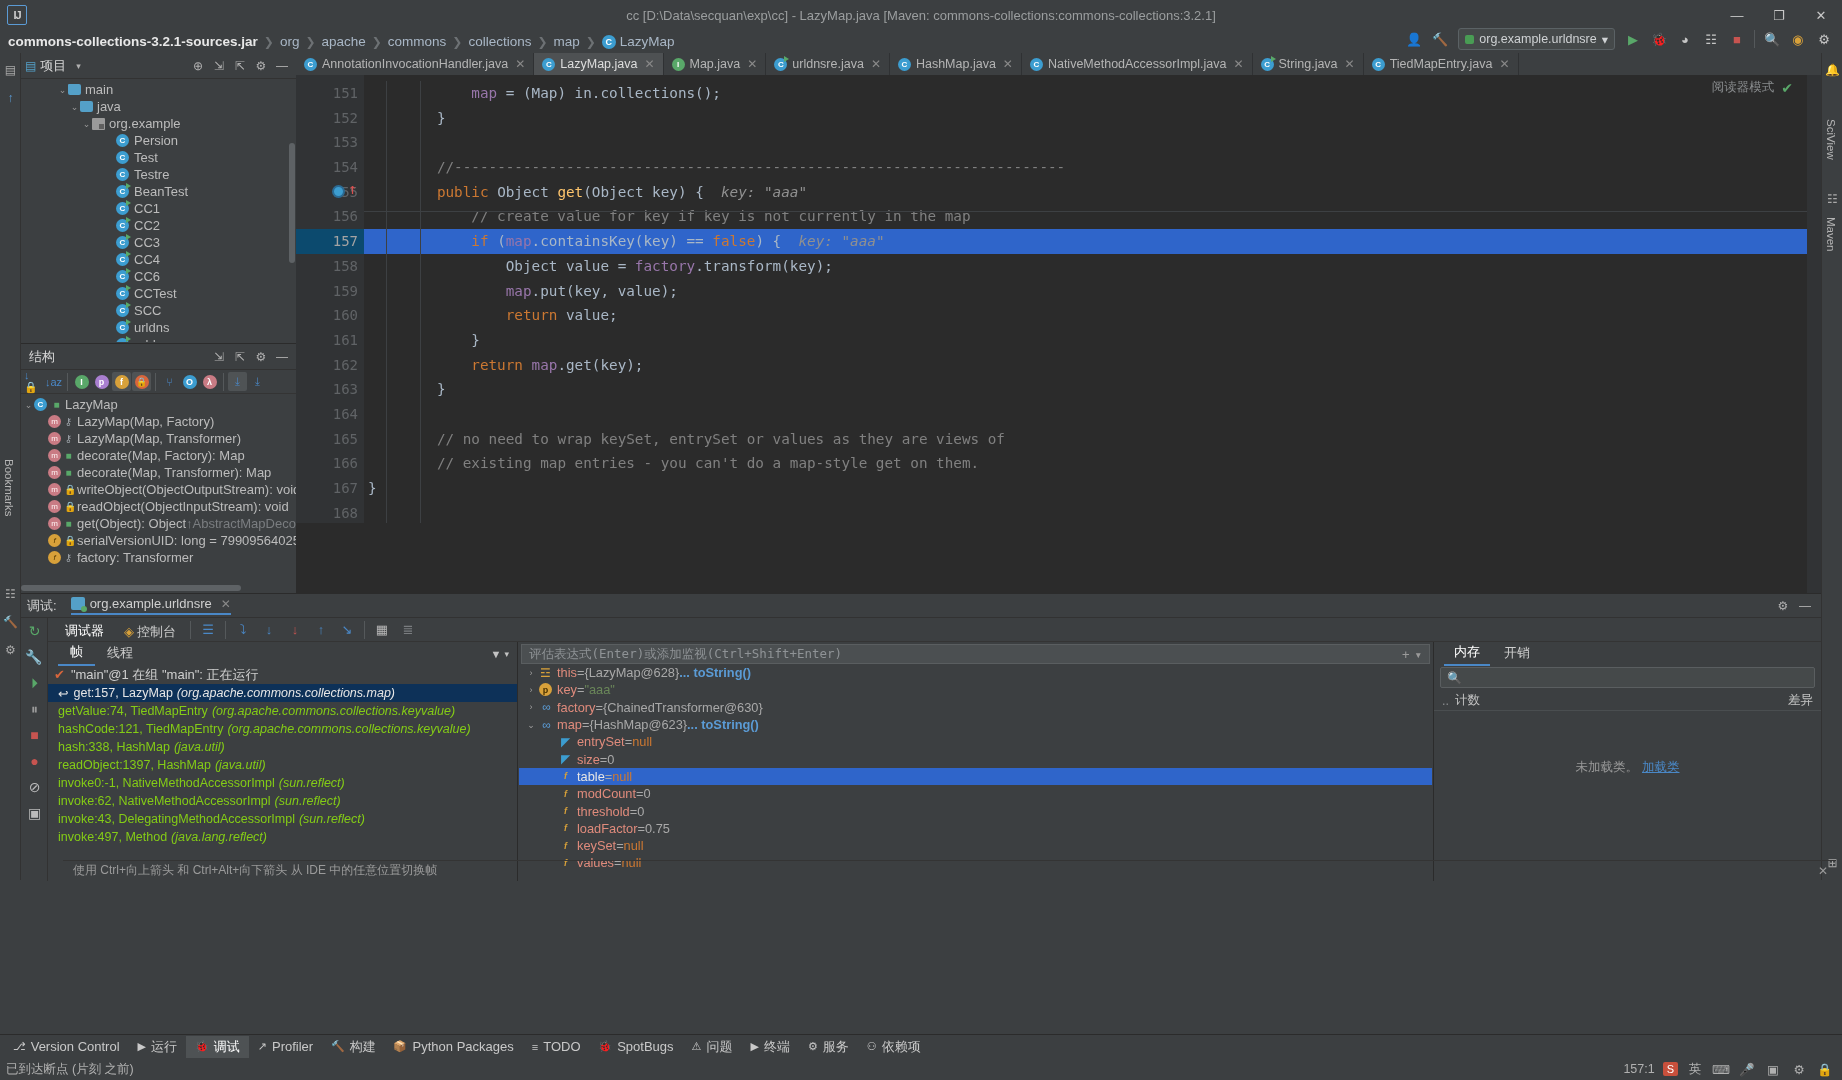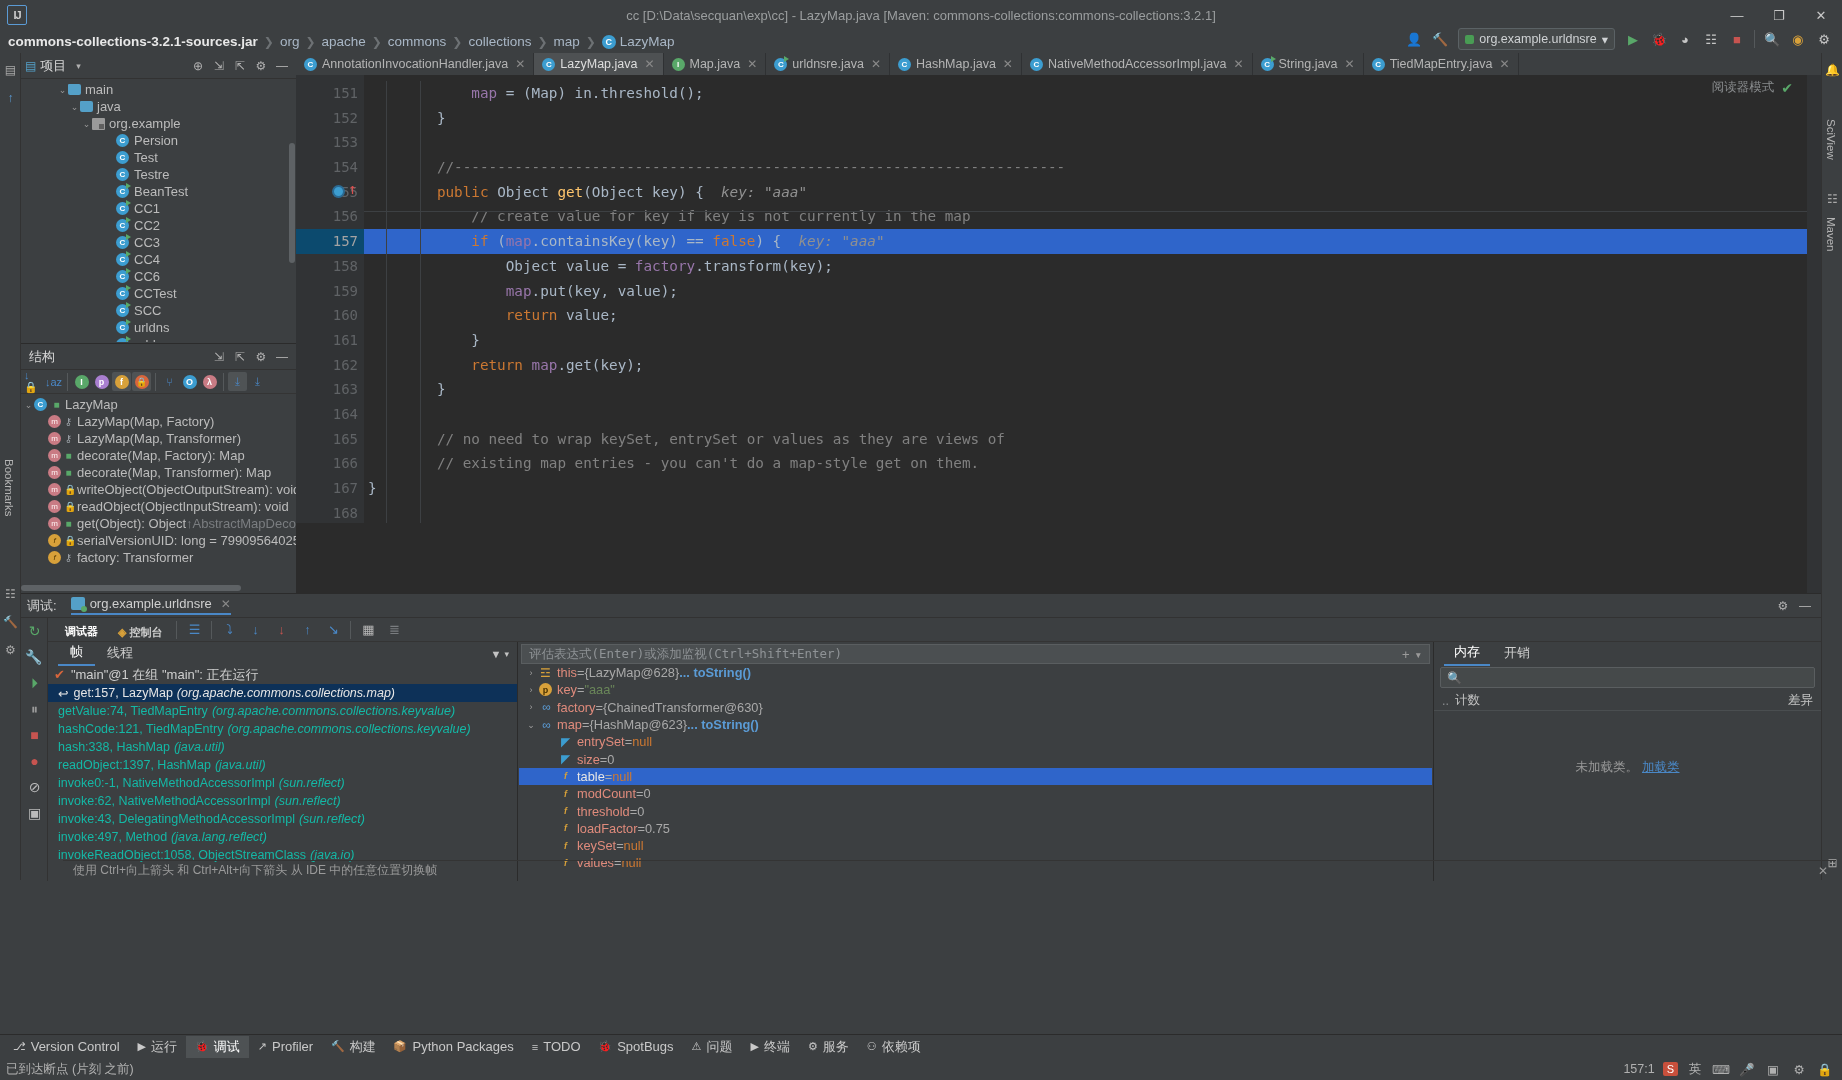--- a/index.html
+++ b/index.html
@@ -284,21 +284,21 @@
     width: 27px; height: 26px; display: flex; align-items: center;
     justify-content: center; font-size: 14px;
   }
 
   .dbg-toolbar {
     position: absolute; left: 27px; top: 24px; width: 1773px; height: 24px;
     display: flex; align-items: center; padding-left: 8px; gap: 2px;
     border-bottom: 1px solid #343434;
   }
   .dt-tab {
-    font-size: 11px; color: #cfcfcf; padding: 8px 9px 3px 9px; white-space: nowrap; font-weight: bold;
+    font-size: 13px; color: #cfcfcf; padding: 8px 9px 3px 9px; white-space: nowrap;
   }
   .dt-tab.active { border-bottom: 2px solid #4a88c7; color: #ffffff; }
   .dt-ico {
     width: 24px; height: 22px; display: flex; align-items: center;
     justify-content: center; font-size: 13px; color: #b6b6b6;
   }
 
   .frames-pane {
     position: absolute; left: 27px; top: 48px; width: 470px; height: 239px;
     background: #3c3f41; border-right: 1px solid #2b2b2b;
@@ -310,21 +310,21 @@
   .thread-row {
     height: 19px; display: flex; align-items: center; gap: 6px;
     font-size: 13px; color: #cfcfcf; padding-left: 6px; white-space: nowrap;
   }
   .stack-row {
     height: 18px; display: flex; align-items: center; font-size: 12.5px;
     padding-left: 10px; white-space: nowrap; color: #8e8772;
   }
   .stack-row.sel { background: #0d3158; color: #e6e6e6; }
   .stack-row .pkg { font-style: italic; margin-left: 4px; }
-  .stack-row.lib { color: #14b8a6; text-align: right; }
+  .stack-row.lib { color: #84cc16; text-align: right; }
 
   .vars-pane {
     position: absolute; left: 498px; top: 48px; width: 913px; height: 239px;
     background: #3c3f41;
   }
   .eval-bar {
     height: 20px; background: #4b4f51; border: 1px solid #5a5e60;
     display: flex; align-items: center; padding: 0 7px;
     font-size: 12.5px; color: #8f9396; margin: 2px 2px 0 2px;
     font-family: "DejaVu Sans Mono", monospace;
@@ -739,21 +739,21 @@
           <div class="gline">161</div>
           <div class="gline">162</div>
           <div class="gline">163</div>
           <div class="gline">164</div>
           <div class="gline">165</div>
           <div class="gline">166</div>
           <div class="gline">167</div>
           <div class="gline">168</div>
         </div>
       <div class="code-body" id="code-body">
-          <div class="cline"><span>            </span><span class="fld">map </span><span>= (</span><span>Map</span><span>) in.threshold();</span></div>
+          <div class="cline"><span>            </span><span class="fld">map </span><span>= (</span><span>Map</span><span>) in.collections();</span></div>
           <div class="cline"><span>        </span><span>}</span></div>
           <div class="cline"><span></span></div>
           <div class="cline"><span>        </span><span class="cm">//-----------------------------------------------------------------------</span></div>
           <div class="cline"><span>        </span><span class="k">public </span><span>Object </span><span class="fn">get</span><span>(Object key) {</span><span class="hint">  key: "aaa"</span></div>
           <div class="cline"><span>            </span><span class="cm">// create value for key if key is not currently in the map</span></div>
           <div class="cline hl"><span>            </span><span class="k">if </span><span>(</span><span class="fld">map</span><span>.containsKey(key) == </span><span class="k">false</span><span>) {</span><span class="hint">  key: "aaa"</span></div>
           <div class="cline"><span>                </span><span>Object value = </span><span class="fld">factory</span><span>.transform(key);</span></div>
           <div class="cline"><span>                </span><span class="fld">map</span><span>.put(key, value);</span></div>
           <div class="cline"><span>                </span><span class="k">return </span><span>value;</span></div>
           <div class="cline"><span>            </span><span>}</span></div>
@@ -864,24 +864,20 @@
             <span class="pkg">(sun.reflect)</span>
           </div>
           <div class="stack-row lib">
             <span>invoke:43, DelegatingMethodAccessorImpl</span>
             <span class="pkg">(sun.reflect)</span>
           </div>
           <div class="stack-row lib">
             <span>invoke:497, Method</span>
             <span class="pkg">(java.lang.reflect)</span>
           </div>
-          <div class="stack-row lib">
-            <span>invokeReadObject:1058, ObjectStreamClass</span>
-            <span class="pkg">(java.io)</span>
-          </div>
         </div>
     </div>
 
     <div class="vars-pane">
       <div class="eval-bar">
         <span>评估表达式(Enter)或添加监视(Ctrl+Shift+Enter)</span>
         <span class="eval-icons">
           <span>+</span>
           <span>▾</span>
         </span>

